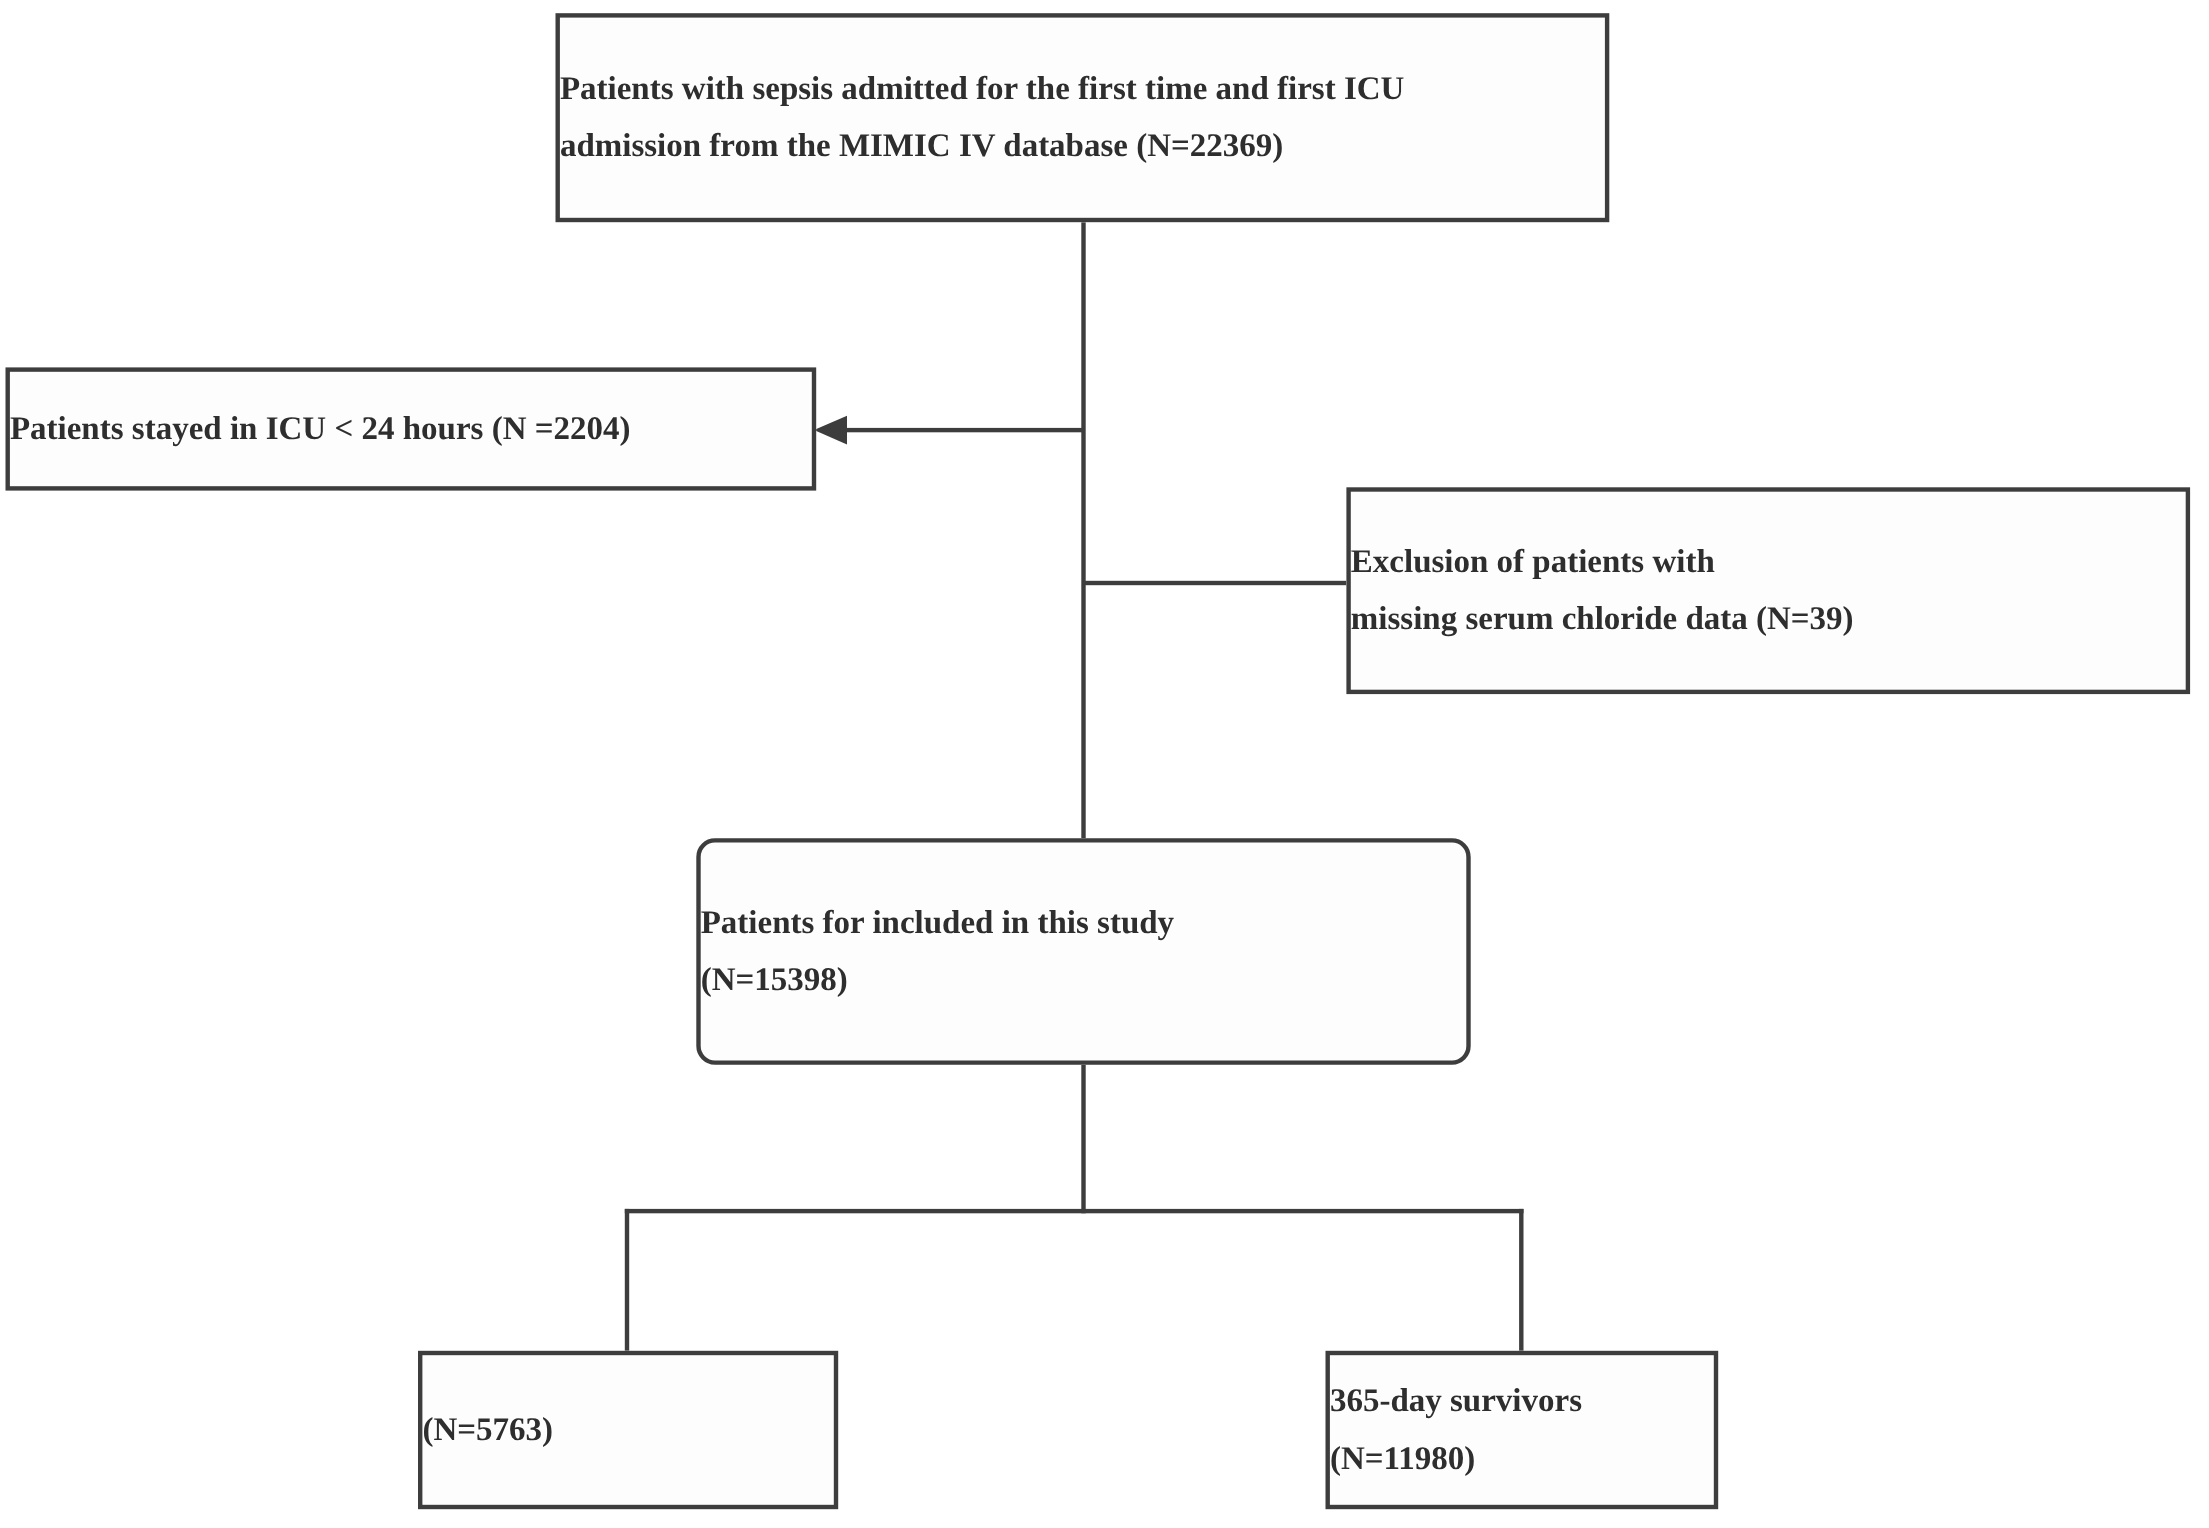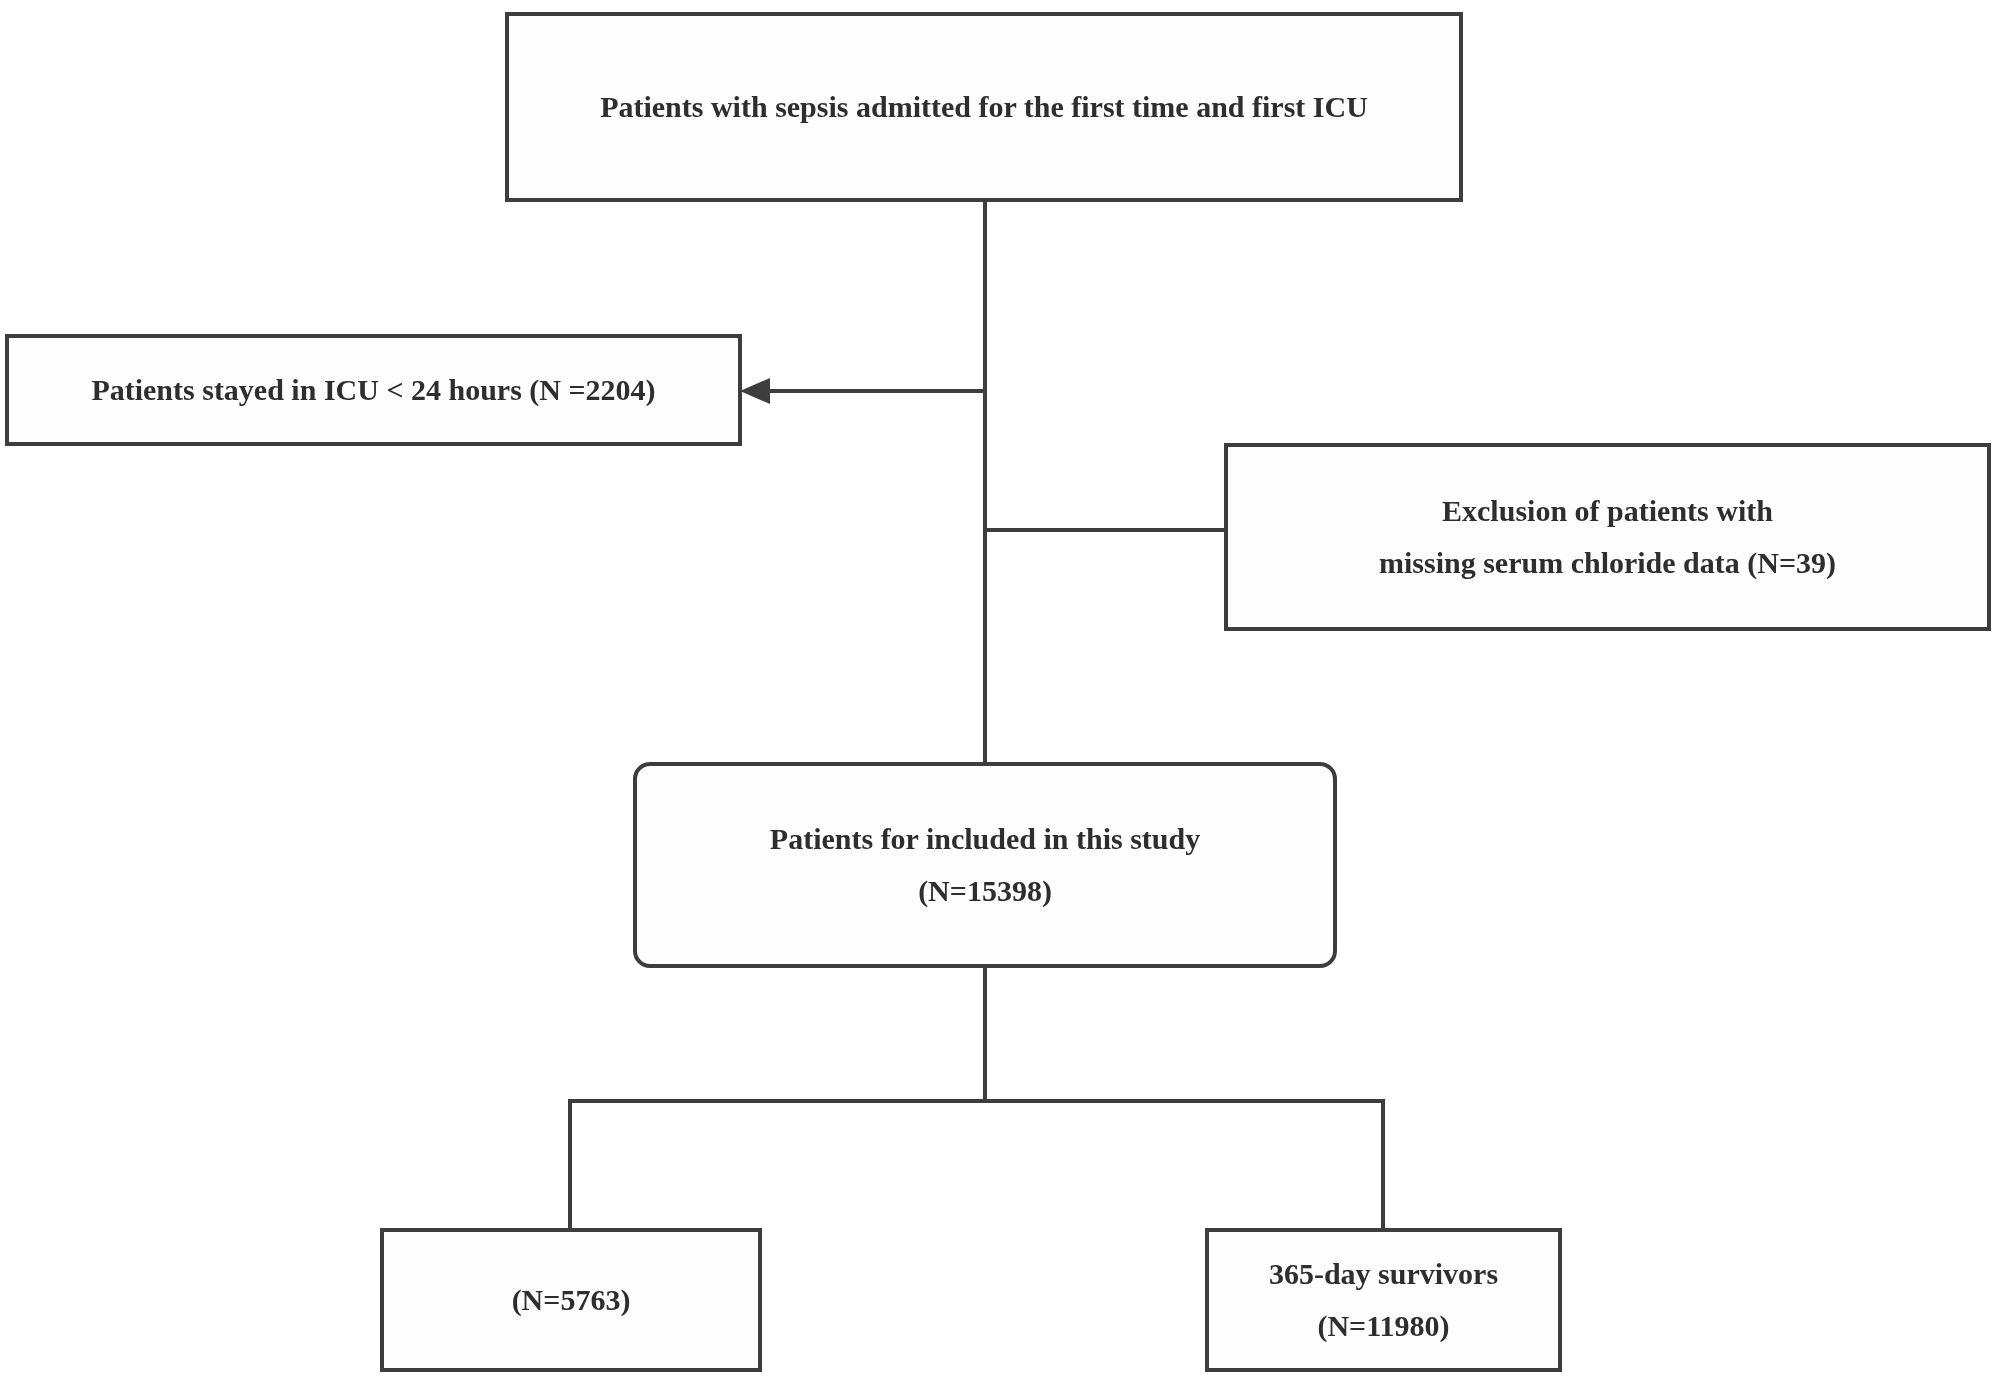--- a/index.html
+++ b/index.html
@@ -16,21 +16,21 @@
     font-weight: bold;
     color: #2e2e2e;
     overflow: hidden;
   }
   .box {
     position: absolute;
     border: 4px solid #3d3d3d;
     background: #fdfdfd;
     display: flex;
     flex-direction: column;
-    align-items: center;
+    align-items: flex-start;
     justify-content: center;
     text-align: center;
     box-sizing: border-box;
   }
   .tline {
     font-size: 30px;
     line-height: 52px;
     white-space: nowrap;
   }
   .connector {
@@ -73,20 +73,21 @@
   <div class="connector" id="conn-arrow-line"></div>
   <div class="arrowhead-left" id="arrowhead"></div>
   <div class="connector" id="conn-excl-line"></div>
   <div class="connector" id="conn-trunk-bottom"></div>
   <div class="connector" id="conn-split-bar"></div>
   <div class="connector" id="conn-left-drop"></div>
   <div class="connector" id="conn-right-drop"></div>
 
   <div class="box" id="box-source">
     <div class="tline">Patients with sepsis admitted for the first time and first ICU</div>
+    <div class="tline">admission from the MIMIC IV database (N=22369)</div>
   </div>
 
   <div class="box" id="box-icu-stay">
     <div class="tline">Patients stayed in ICU &lt; 24 hours (N =2204)</div>
   </div>
 
   <div class="box" id="box-exclusion">
     <div class="tline">Exclusion of patients with</div>
     <div class="tline">missing serum chloride data (N=39)</div>
   </div>

